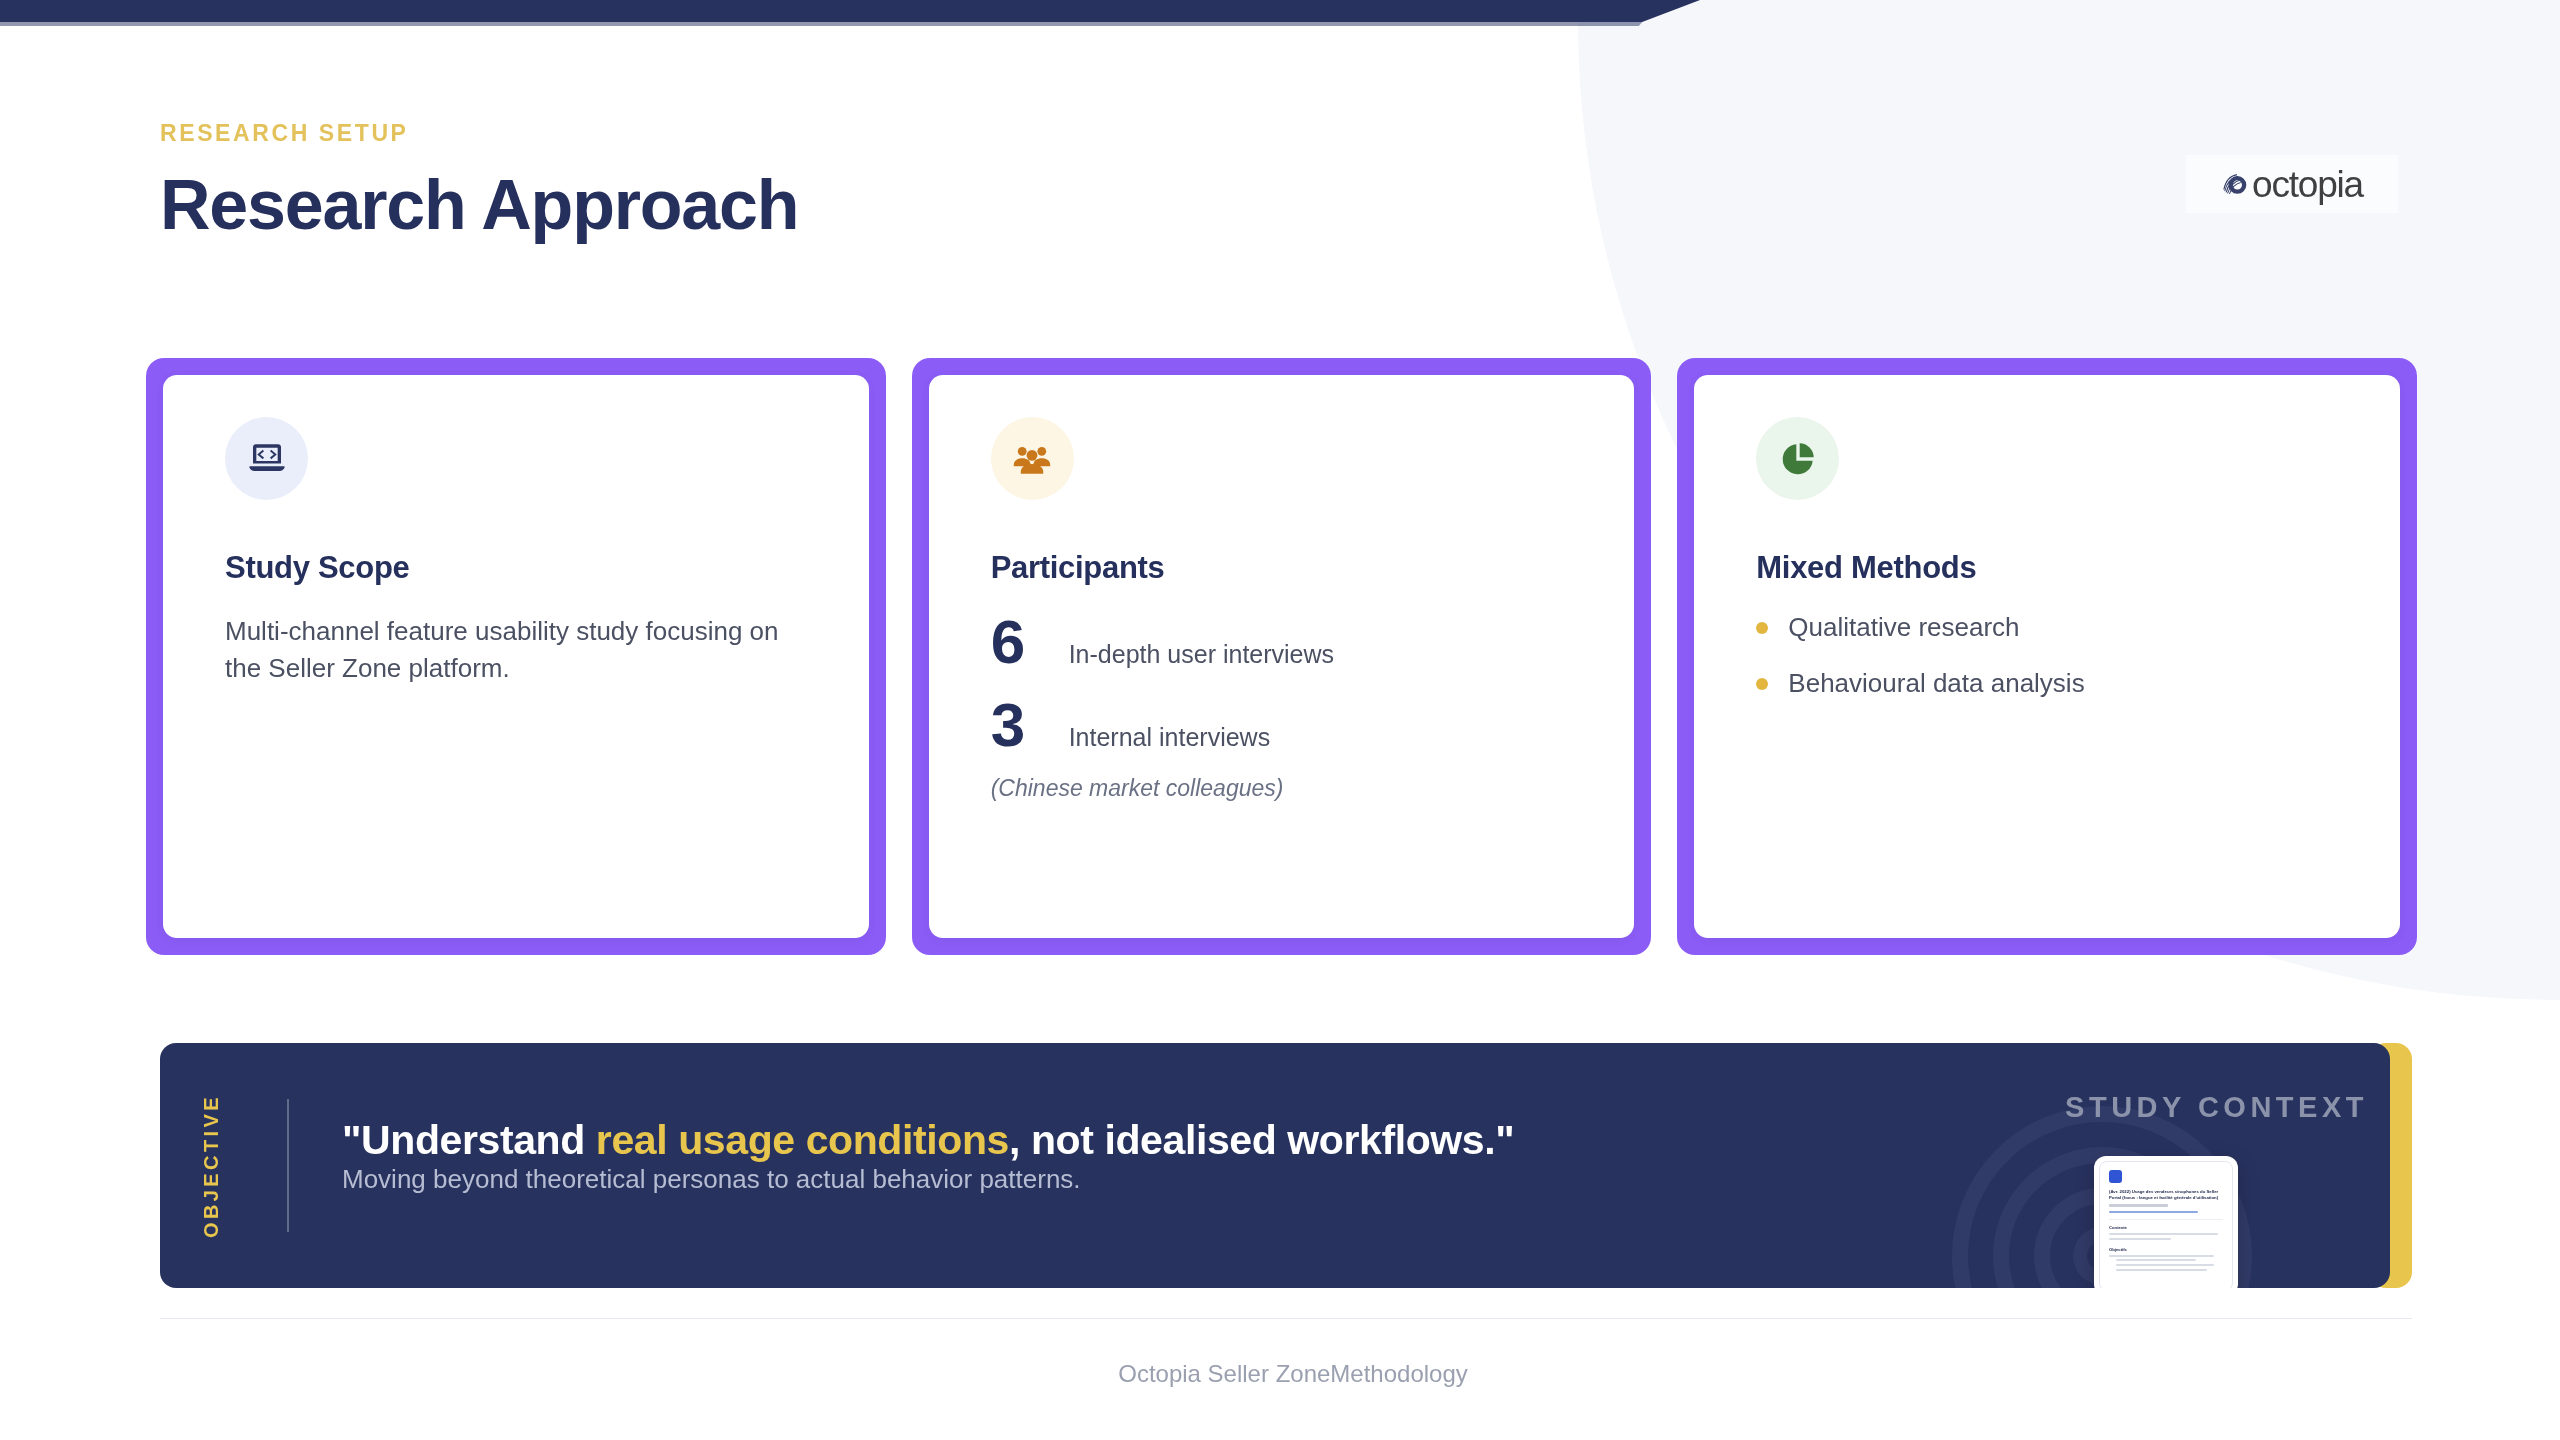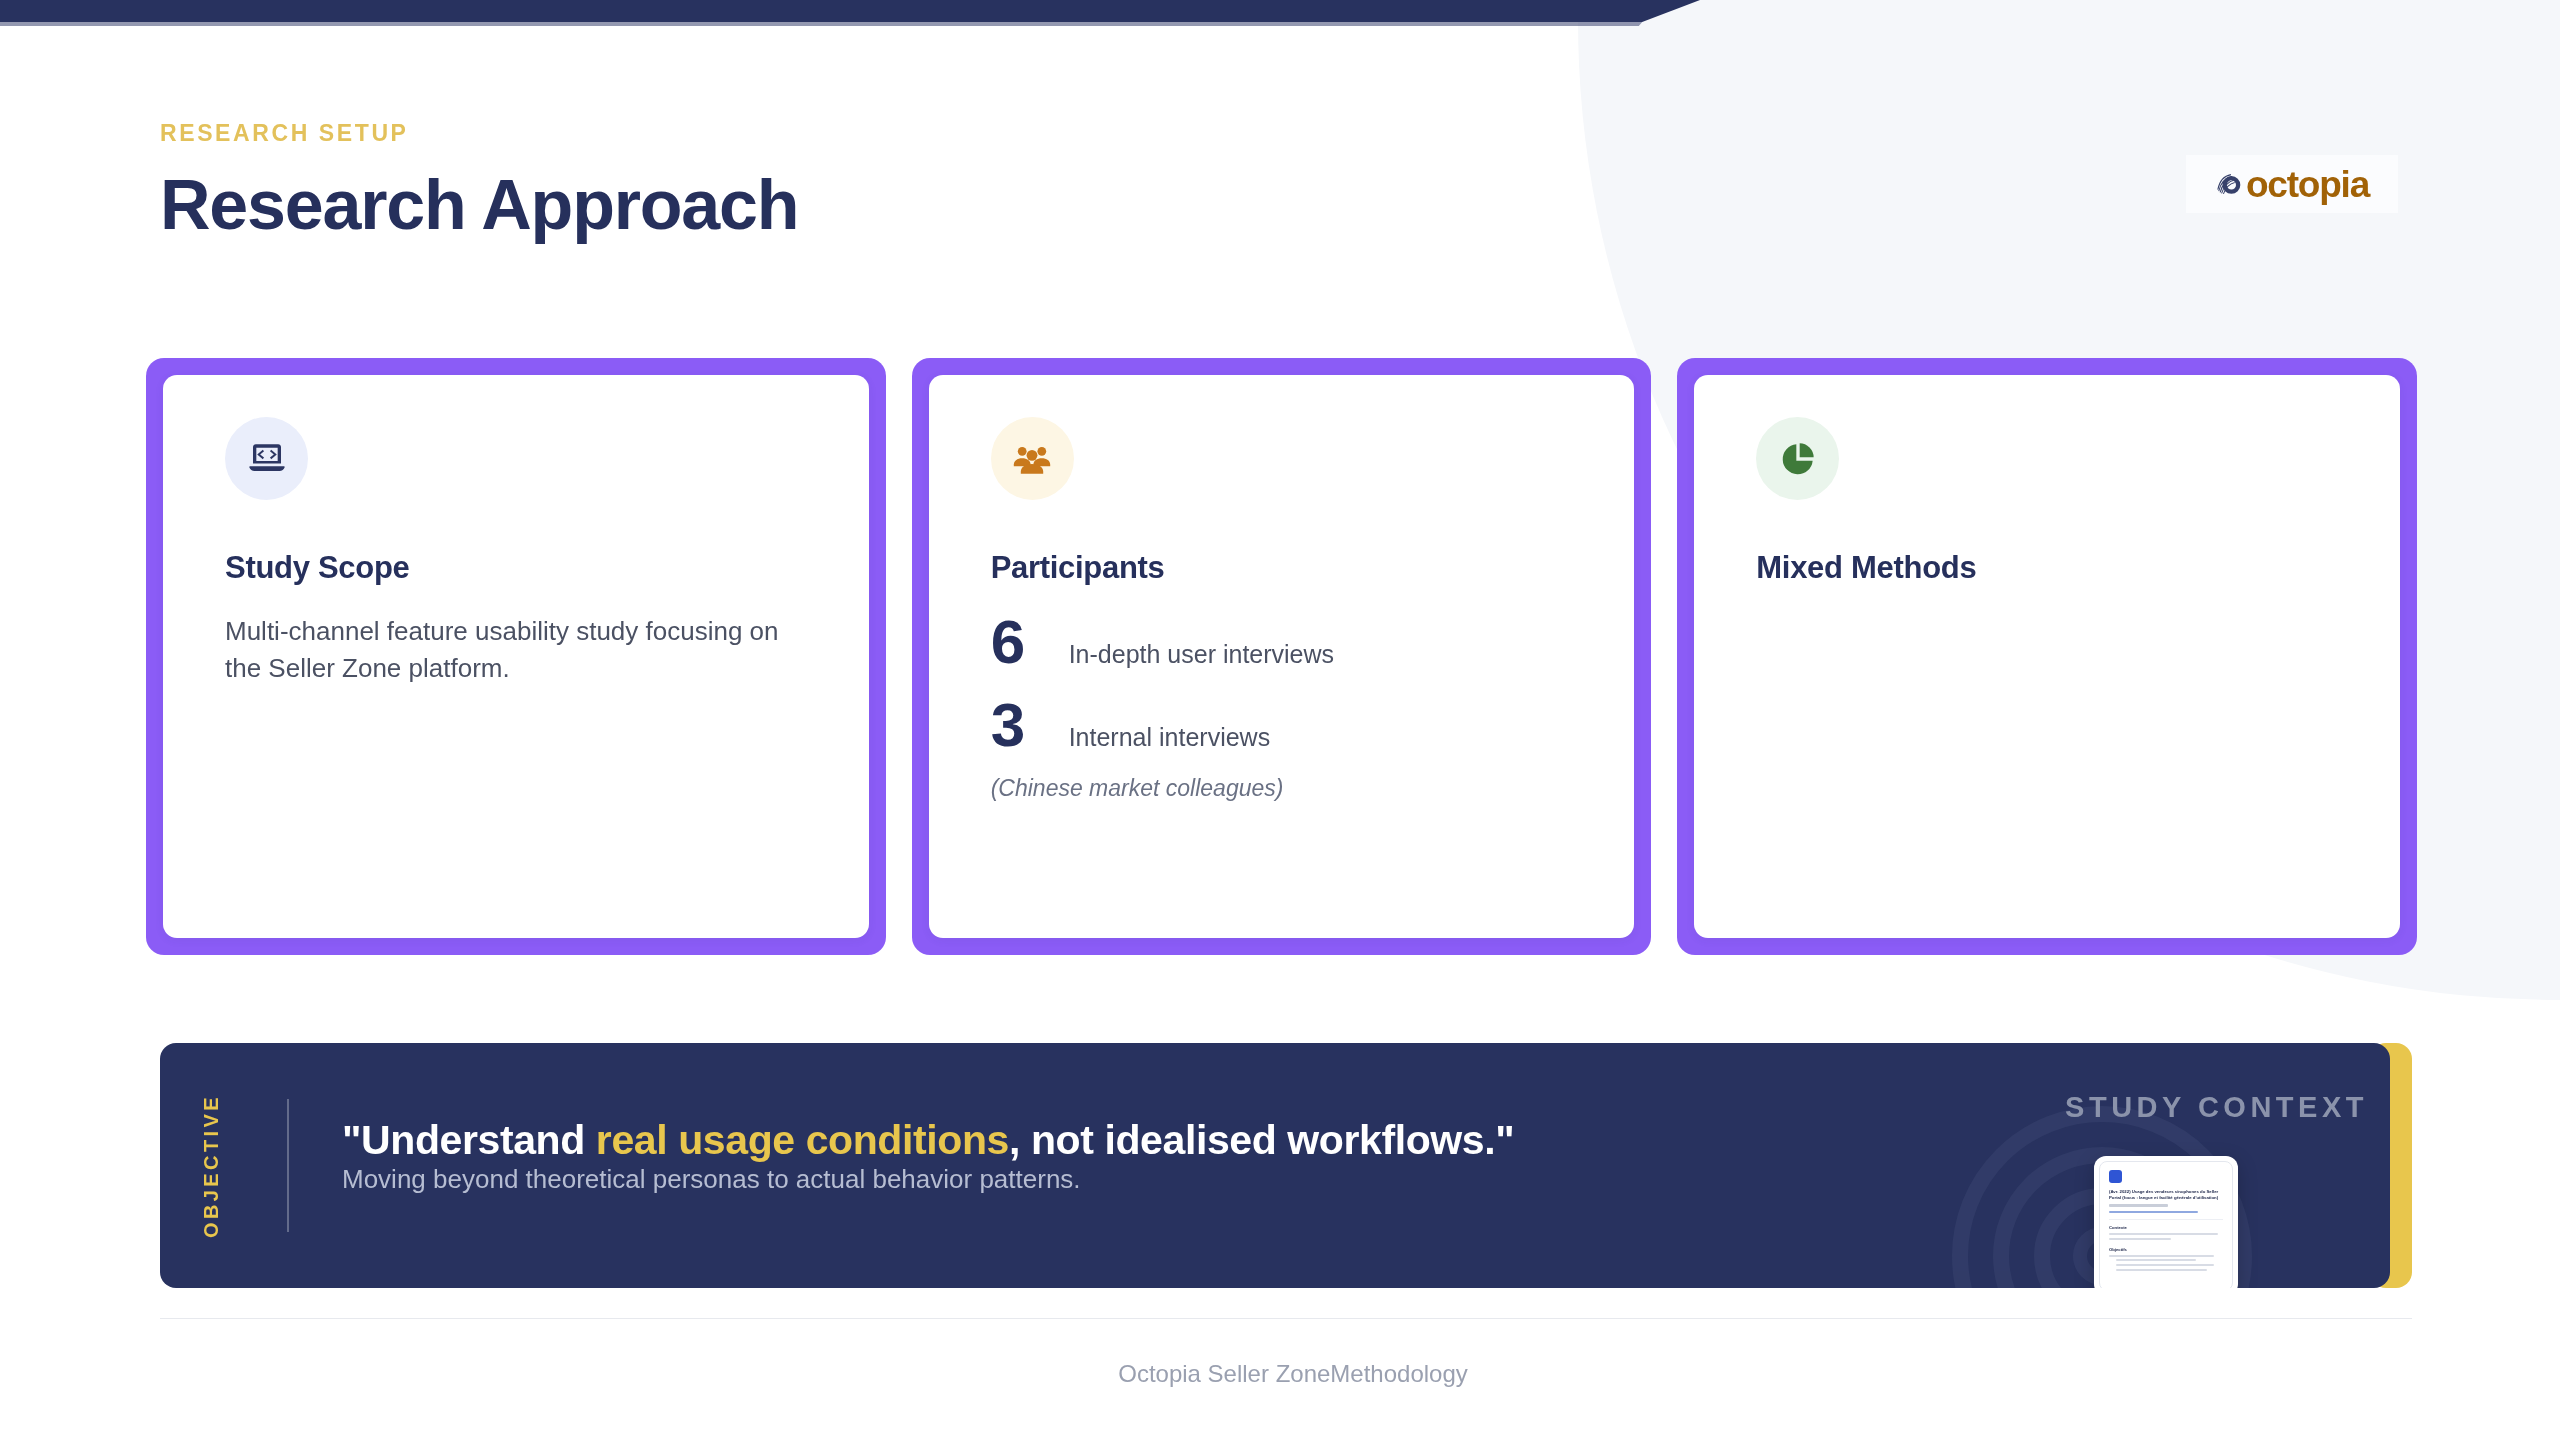--- a/index.html
+++ b/index.html
@@ -63,21 +63,21 @@
   .logo-box{
     position:absolute;
     top:155px; left:2186px;
     width:212px; height:58px;
     background:#fbfcfe;
     display:flex; align-items:center; justify-content:center;
     z-index:6;
   }
   .logo-mark{ width:30px; height:30px; margin-right:1px; flex:none; }
   .logo-text{
-    font-size:37px; font-weight:bold; color:#a16207;
+    font-size:37px; font-weight:normal; color:#404040;
     letter-spacing:-1.2px; line-height:1;
   }
 
   
   .cards{
     position:absolute;
     top:358px; left:146px;
     width:2271px; height:597px;
     display:flex; gap:26px;
     z-index:5;
@@ -359,20 +359,30 @@
 
     <div class="card-frame">
       <div class="card">
         <div class="icon-circle ic-green">
           <svg width="40" height="40" viewBox="0 0 24 24" fill="#3f7a3a">
             <path d="M11 3.2A9 9 0 1 0 20.8 13H11V3.2z"></path>
             <path d="M13 2.6V11h8.4A8.6 8.6 0 0 0 13 2.6z"></path>
           </svg>
         </div>
         <div class="card-title">Mixed Methods</div>
+        <ul class="bullets">
+          <li>
+            <span class="dot"></span>
+            <span>Qualitative research</span>
+          </li>
+          <li>
+            <span class="dot"></span>
+            <span>Behavioural data analysis</span>
+          </li>
+        </ul>
       </div>
     </div>
 
   </div>
 
   <div class="banner-wrap">
     <div class="banner-accent"></div>
     <div class="banner">
       <div class="rings">
         <div class="ring r1"></div>

